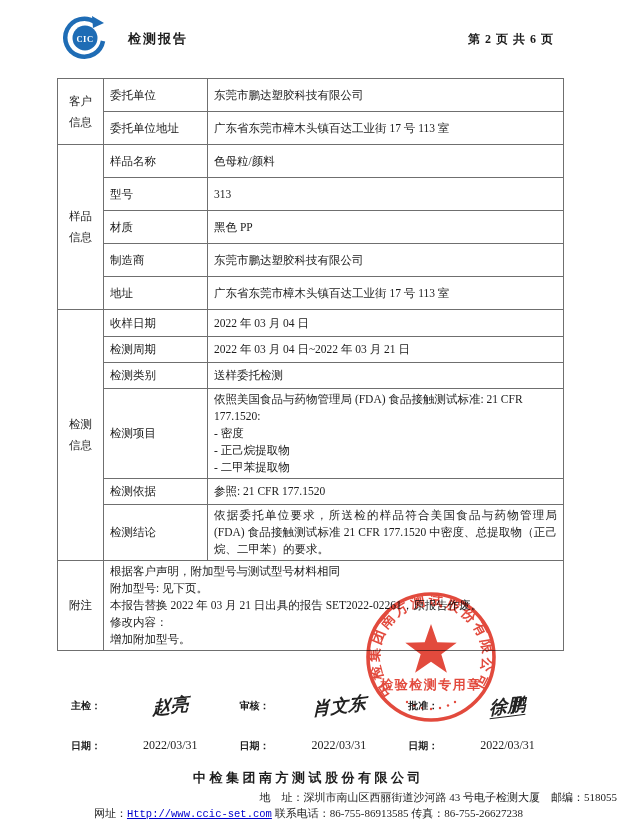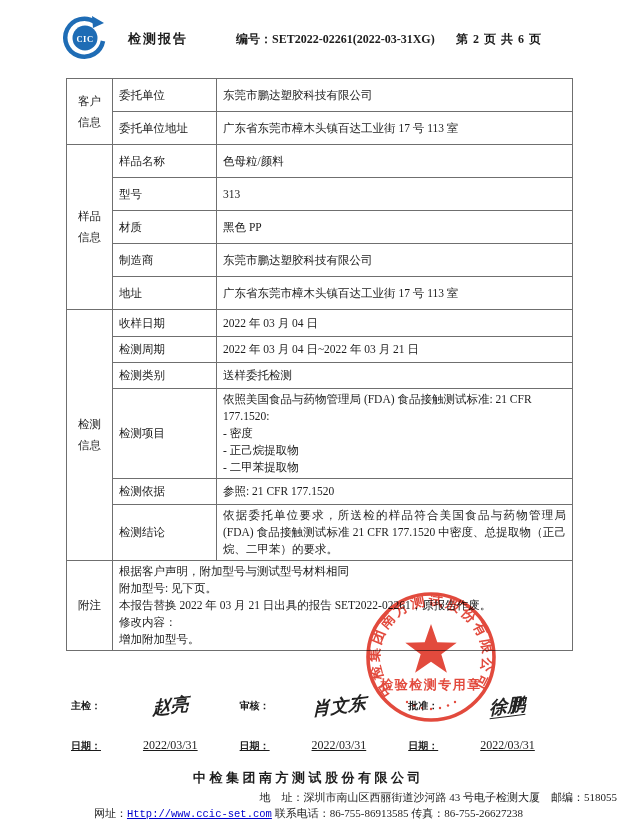--- a/index.html
+++ b/index.html
@@ -5,24 +5,24 @@
   html,body{margin:0;padding:0;background:#ffffff;}
   .page{
     position:relative;width:617px;height:840px;background:#ffffff;
     font-family:"Liberation Serif","DejaVu Serif",serif;color:#1c1c1c;
     overflow:hidden;
   }
   
   .hdr-logo{position:absolute;left:62px;top:15px;width:46px;height:46px;}
   .hdr-title{position:absolute;left:128px;top:30px;font-size:13px;font-weight:bold;letter-spacing:2px;}
   .hdr-no{position:absolute;left:236px;top:31px;font-size:12px;font-weight:bold;}
-  .hdr-page{position:absolute;left:456px;top:31px;font-size:12px;font-weight:bold;letter-spacing:1px;}
+  .hdr-page{position:absolute;left:468px;top:31px;font-size:12px;font-weight:bold;letter-spacing:1px;}
   
   table.report{
-    position:absolute;left:66px;top:78px;width:506px;
+    position:absolute;left:57px;top:78px;width:506px;
     border-collapse:collapse;table-layout:fixed;
     border:1.5px solid #4a4a4a;
   }
   table.report td{
     border:1px solid #6f6f6f;font-size:11.5px;vertical-align:middle;
     padding:2px 6px;overflow:hidden;
   }
   td.sec{
     width:46px;text-align:center;white-space:pre-line;line-height:21px;
     font-size:11.5px;padding:0;
@@ -32,21 +32,21 @@
   td.multiline{white-space:pre-line;line-height:17px;vertical-align:middle;padding-top:5px;padding-bottom:5px;}
   td.wrap{line-height:17px;padding-top:4px;padding-bottom:4px;text-align:justify;padding-right:8px;}
   tr.h33{height:33px}
   tr.h27{height:27px}
   tr.h26{height:26px}
   tr.h88{height:88px}
   tr.h50{height:50px}
   tr.h90{height:90px}
   
   .sign-row{position:absolute;left:57px;top:694px;width:506px;display:flex;}
-  .date-row{position:absolute;left:57px;top:738px;width:506px;display:flex;text-decoration:underline;}
+  .date-row{position:absolute;left:57px;top:738px;width:506px;display:flex;}
   .sig-col{width:168.6px;display:flex;align-items:center;padding-left:14px;box-sizing:border-box;}
   .sig-label{font-size:10px;font-weight:bold;flex:0 0 44px;}
   .sig-name{
     flex:1;text-align:center;font-size:18px;font-weight:bold;font-style:italic;
     font-family:"DejaVu Serif",serif;color:#222;
     transform:rotate(-7deg) skewX(-6deg);
   }
   .sig-name.underlined{text-decoration:underline;text-underline-offset:4px;}
   .sig-date{flex:1;text-align:center;font-size:12px;}
   
@@ -66,23 +66,20 @@
 
 <div class="page">
 
   <svg class="hdr-logo" viewBox="0 0 46 46">
     <path d="M 33 7 A 19 19 0 1 0 41 26" fill="none" stroke="#1e6cb5" stroke-width="4.5"></path>
     <polygon points="30,1 42,8 31,13" fill="#1e6cb5"></polygon>
     <circle cx="23" cy="23" r="12.5" fill="#1e6cb5"></circle>
     <text x="23" y="26.5" text-anchor="middle" font-size="8.5" font-weight="bold" fill="#ffffff" letter-spacing="0.5">CIC</text>
   </svg>
   <div class="hdr-title">检测报告</div>
-  <div class="hdr-no">
-    <span>编号：</span><span>SET2022-02261(2022-03-31XG)</span>
-  </div>
   <div class="hdr-page">第 2 页 共 6 页</div>
 
   <table class="report">
     <colgroup>
         <col style="width:46px">
         <col style="width:104px">
         <col style="width:356px">
       </colgroup>
 
     <tbody>

